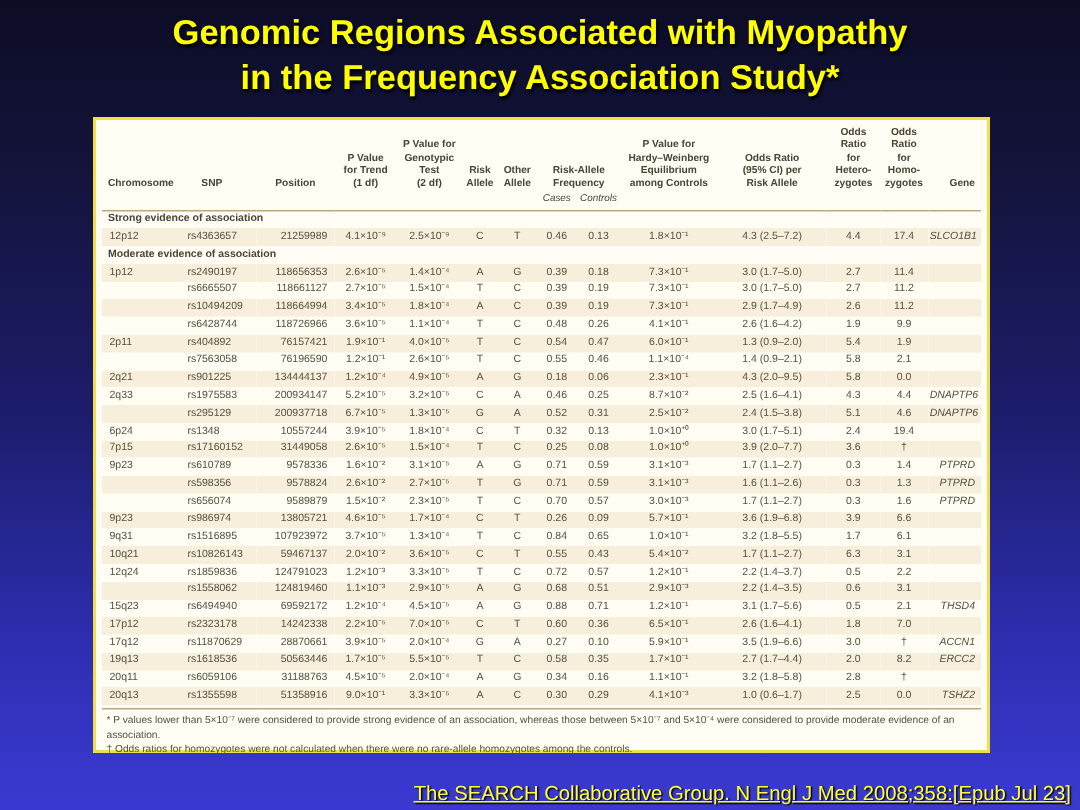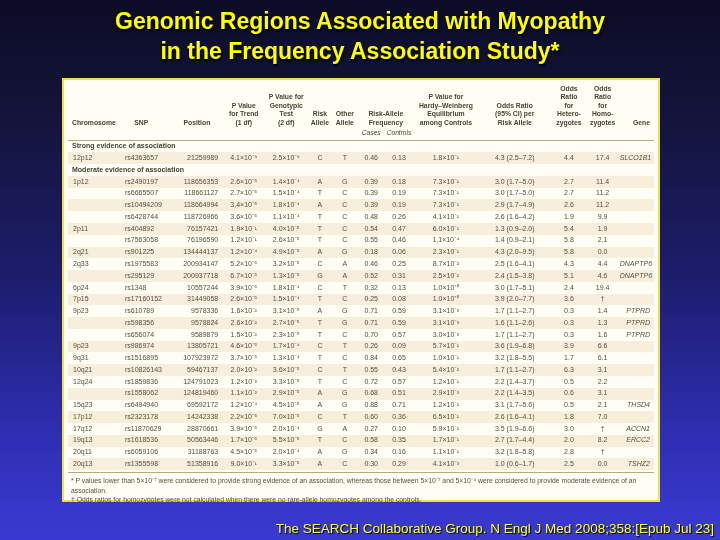--- a/index.html
+++ b/index.html
@@ -25,21 +25,21 @@
     overflow:hidden;white-space:nowrap;}
   tr.section-row td{text-align:left;font-weight:bold;padding-left:4px;color:var(--header-text);}
   tr.stripe{background:var(--stripe);}
   .col-chromosome{text-align:left;padding-left:5px;}
   .col-snp{text-align:left;padding-left:13px;}
   .col-position{text-align:right;padding-right:5px;}
   .col-gene{text-align:right;font-style:italic;padding-right:4px;}
   .footnotes{border-top:1px solid var(--rule);margin-top:2px;padding:3px 3px 0 3px;
     font-size:6.8px;color:var(--text);line-height:1.4;}
   .citation{position:absolute;right:6px;bottom:4px;font-size:13.5px;color:var(--citation);
-    text-shadow:1px 1px 1px #000;}
+    text-shadow:1px 1px 1px #000;text-decoration:underline;}
 </style>
 </head>
 <body>
 
 <div class="slide">
 
   <div class="title">
     <div>Genomic Regions Associated with Myopathy</div>
     <div>in the Frequency Association Study*</div>
   </div>

